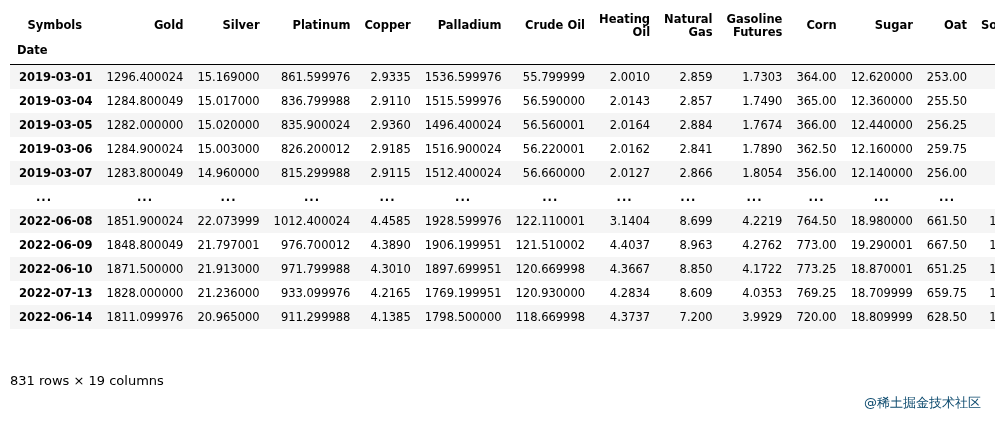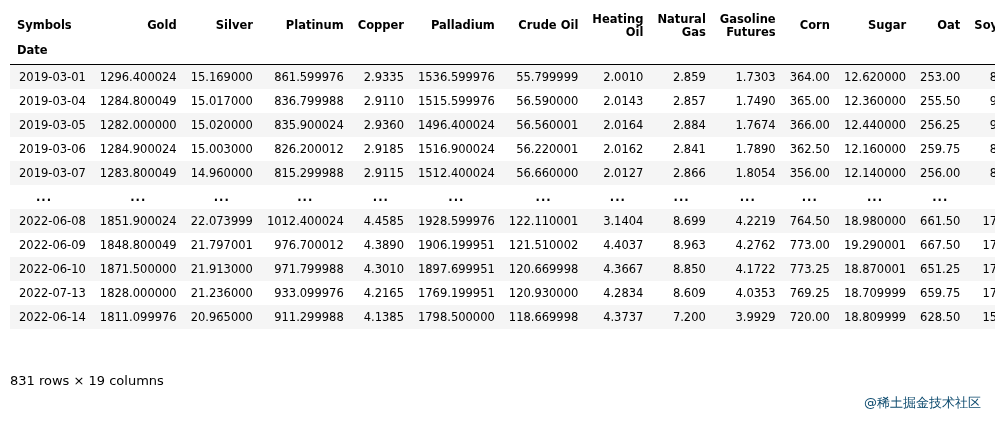--- a/index.html
+++ b/index.html
@@ -46,31 +46,31 @@
   }
   thead tr.head-symbols th {
     border-bottom: none;
   }
   thead tr.head-date th {
     padding-top: 0px;
     padding-bottom: 7px;
     border-bottom: 1px solid #000000;
   }
   th.index-label {
-    text-align: left;
+    text-align: center;
     padding-left: 9px;
   }
   th.date-label {
     text-align: left;
     padding-left: 22px;
     font-weight: bold;
   }
   tbody th.row-index {
     text-align: left;
-    font-weight: normal;
+    font-weight: bold;
     padding-left: 9px;
   }
   tbody td {
     text-align: right;
   }
   tbody tr.odd {
     background: #f5f5f5;
   }
   tbody tr.even {
     background: #ffffff;

